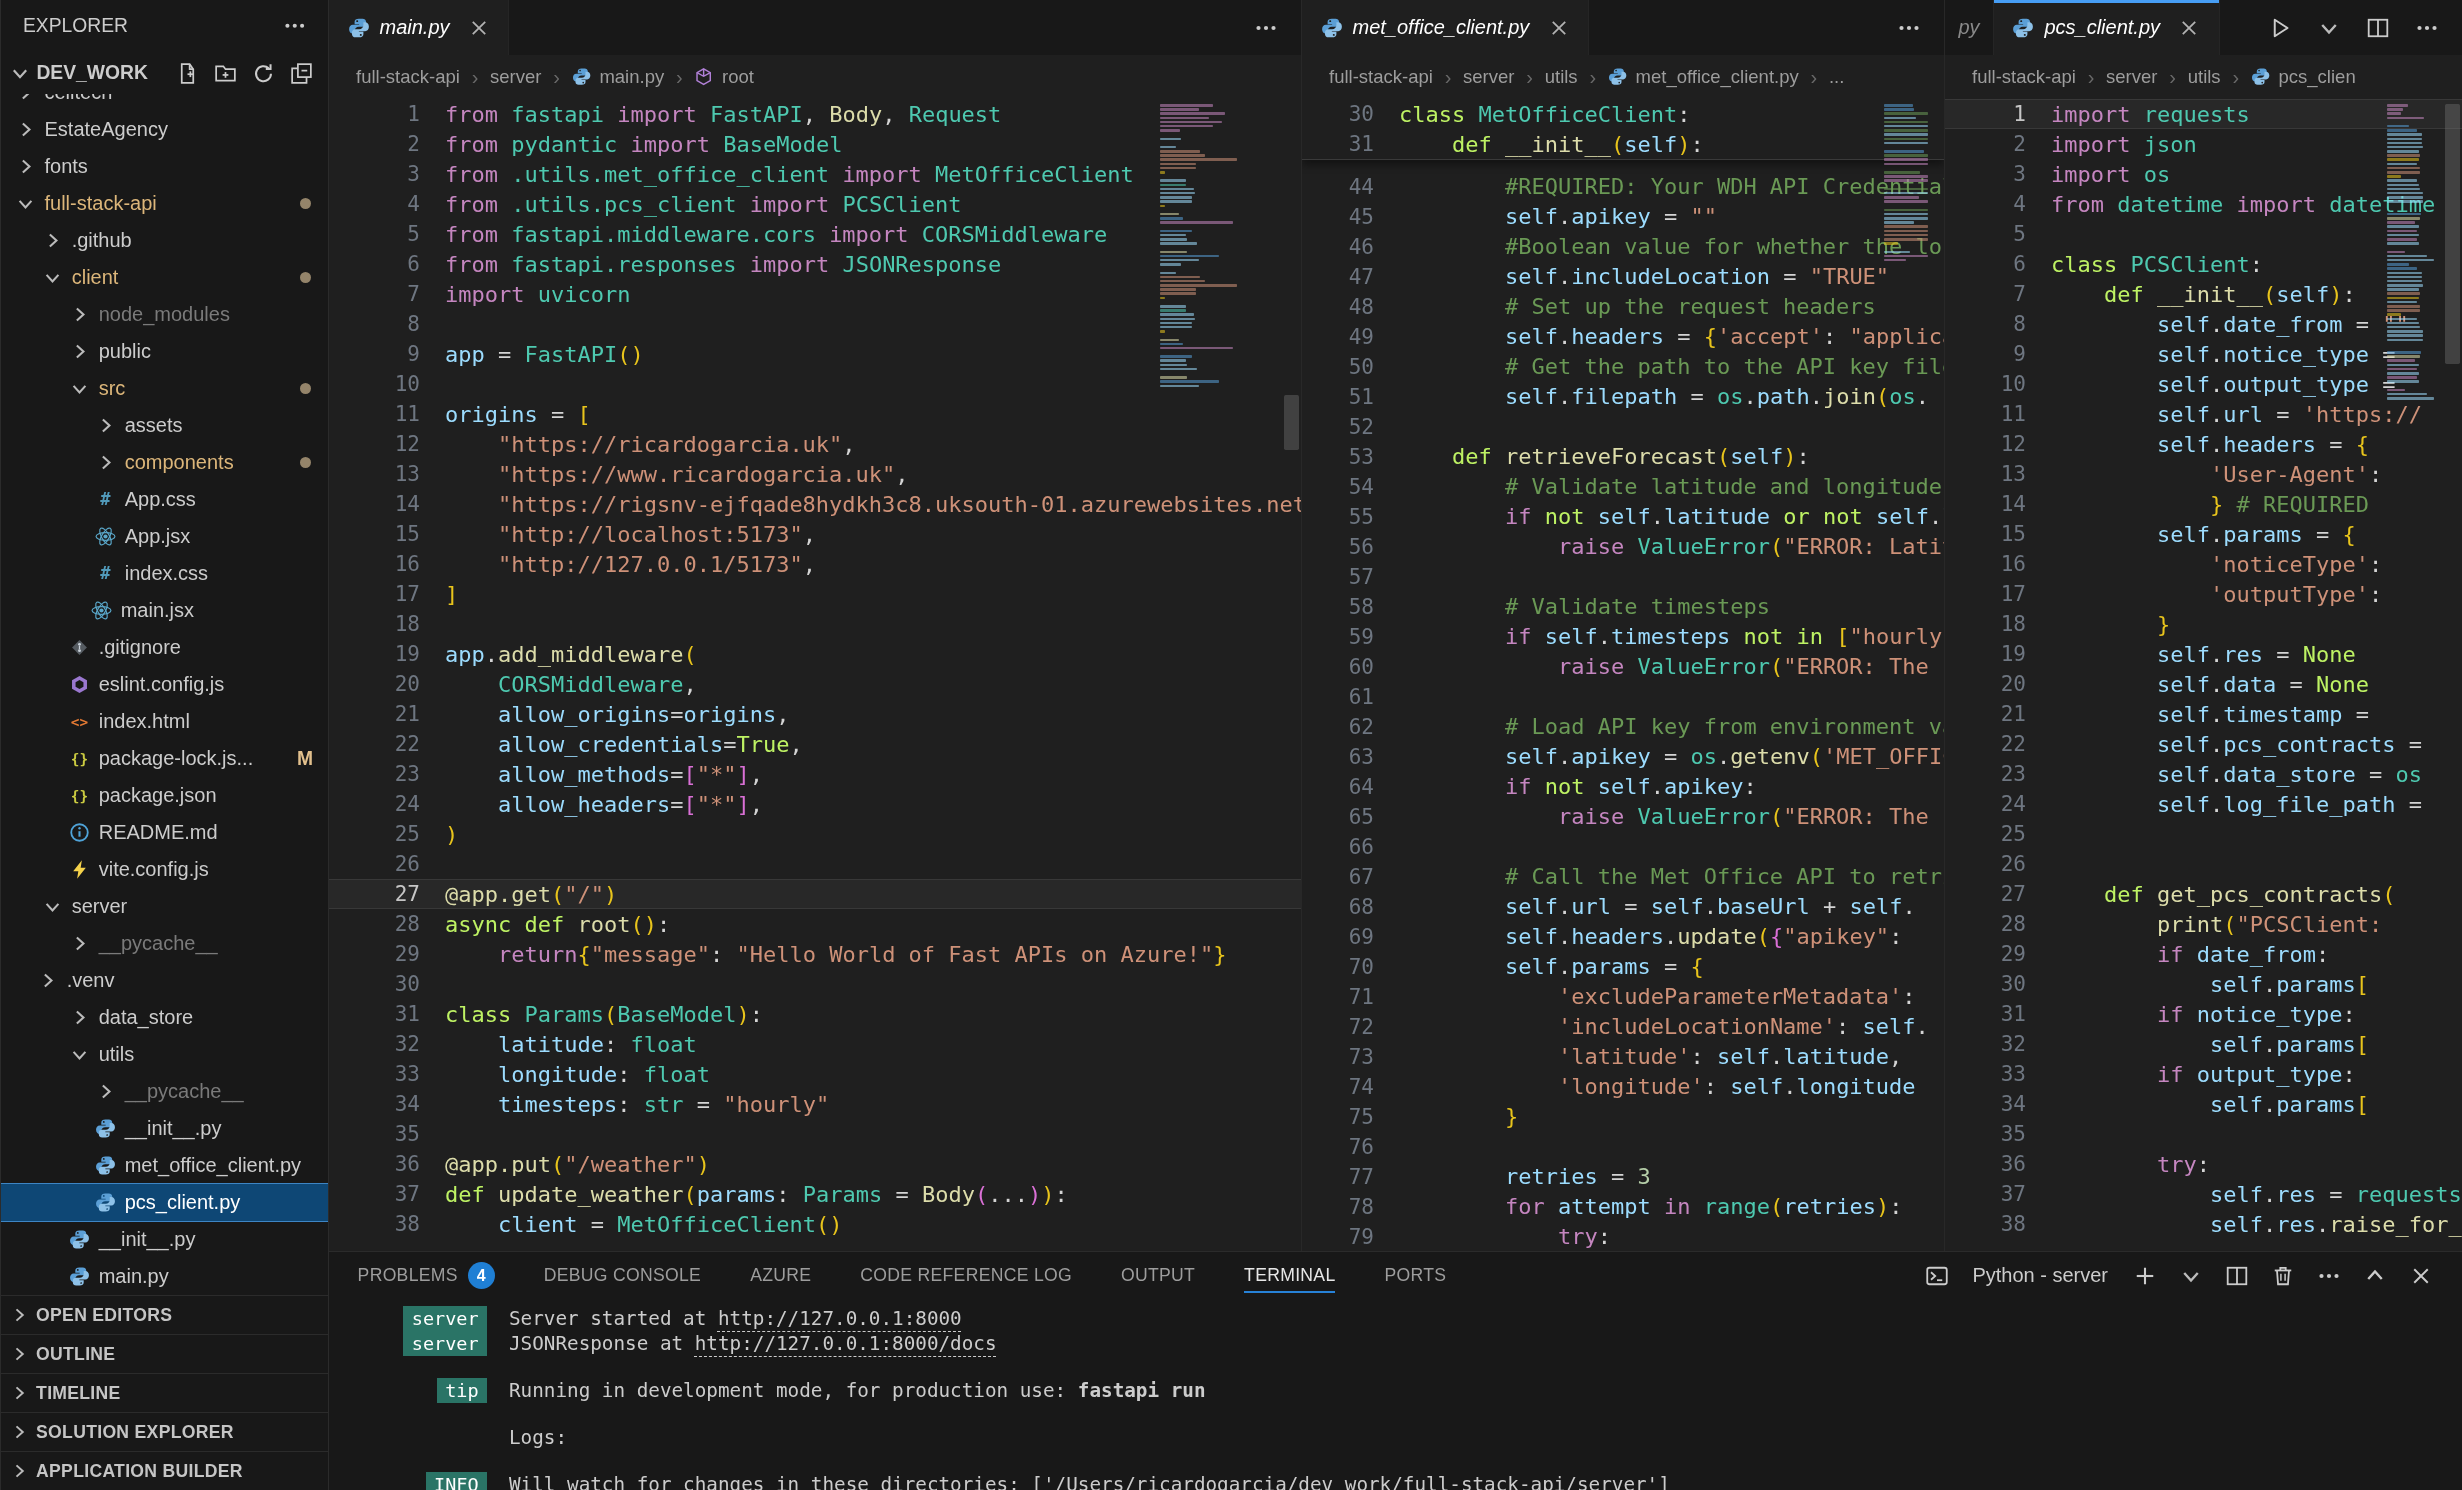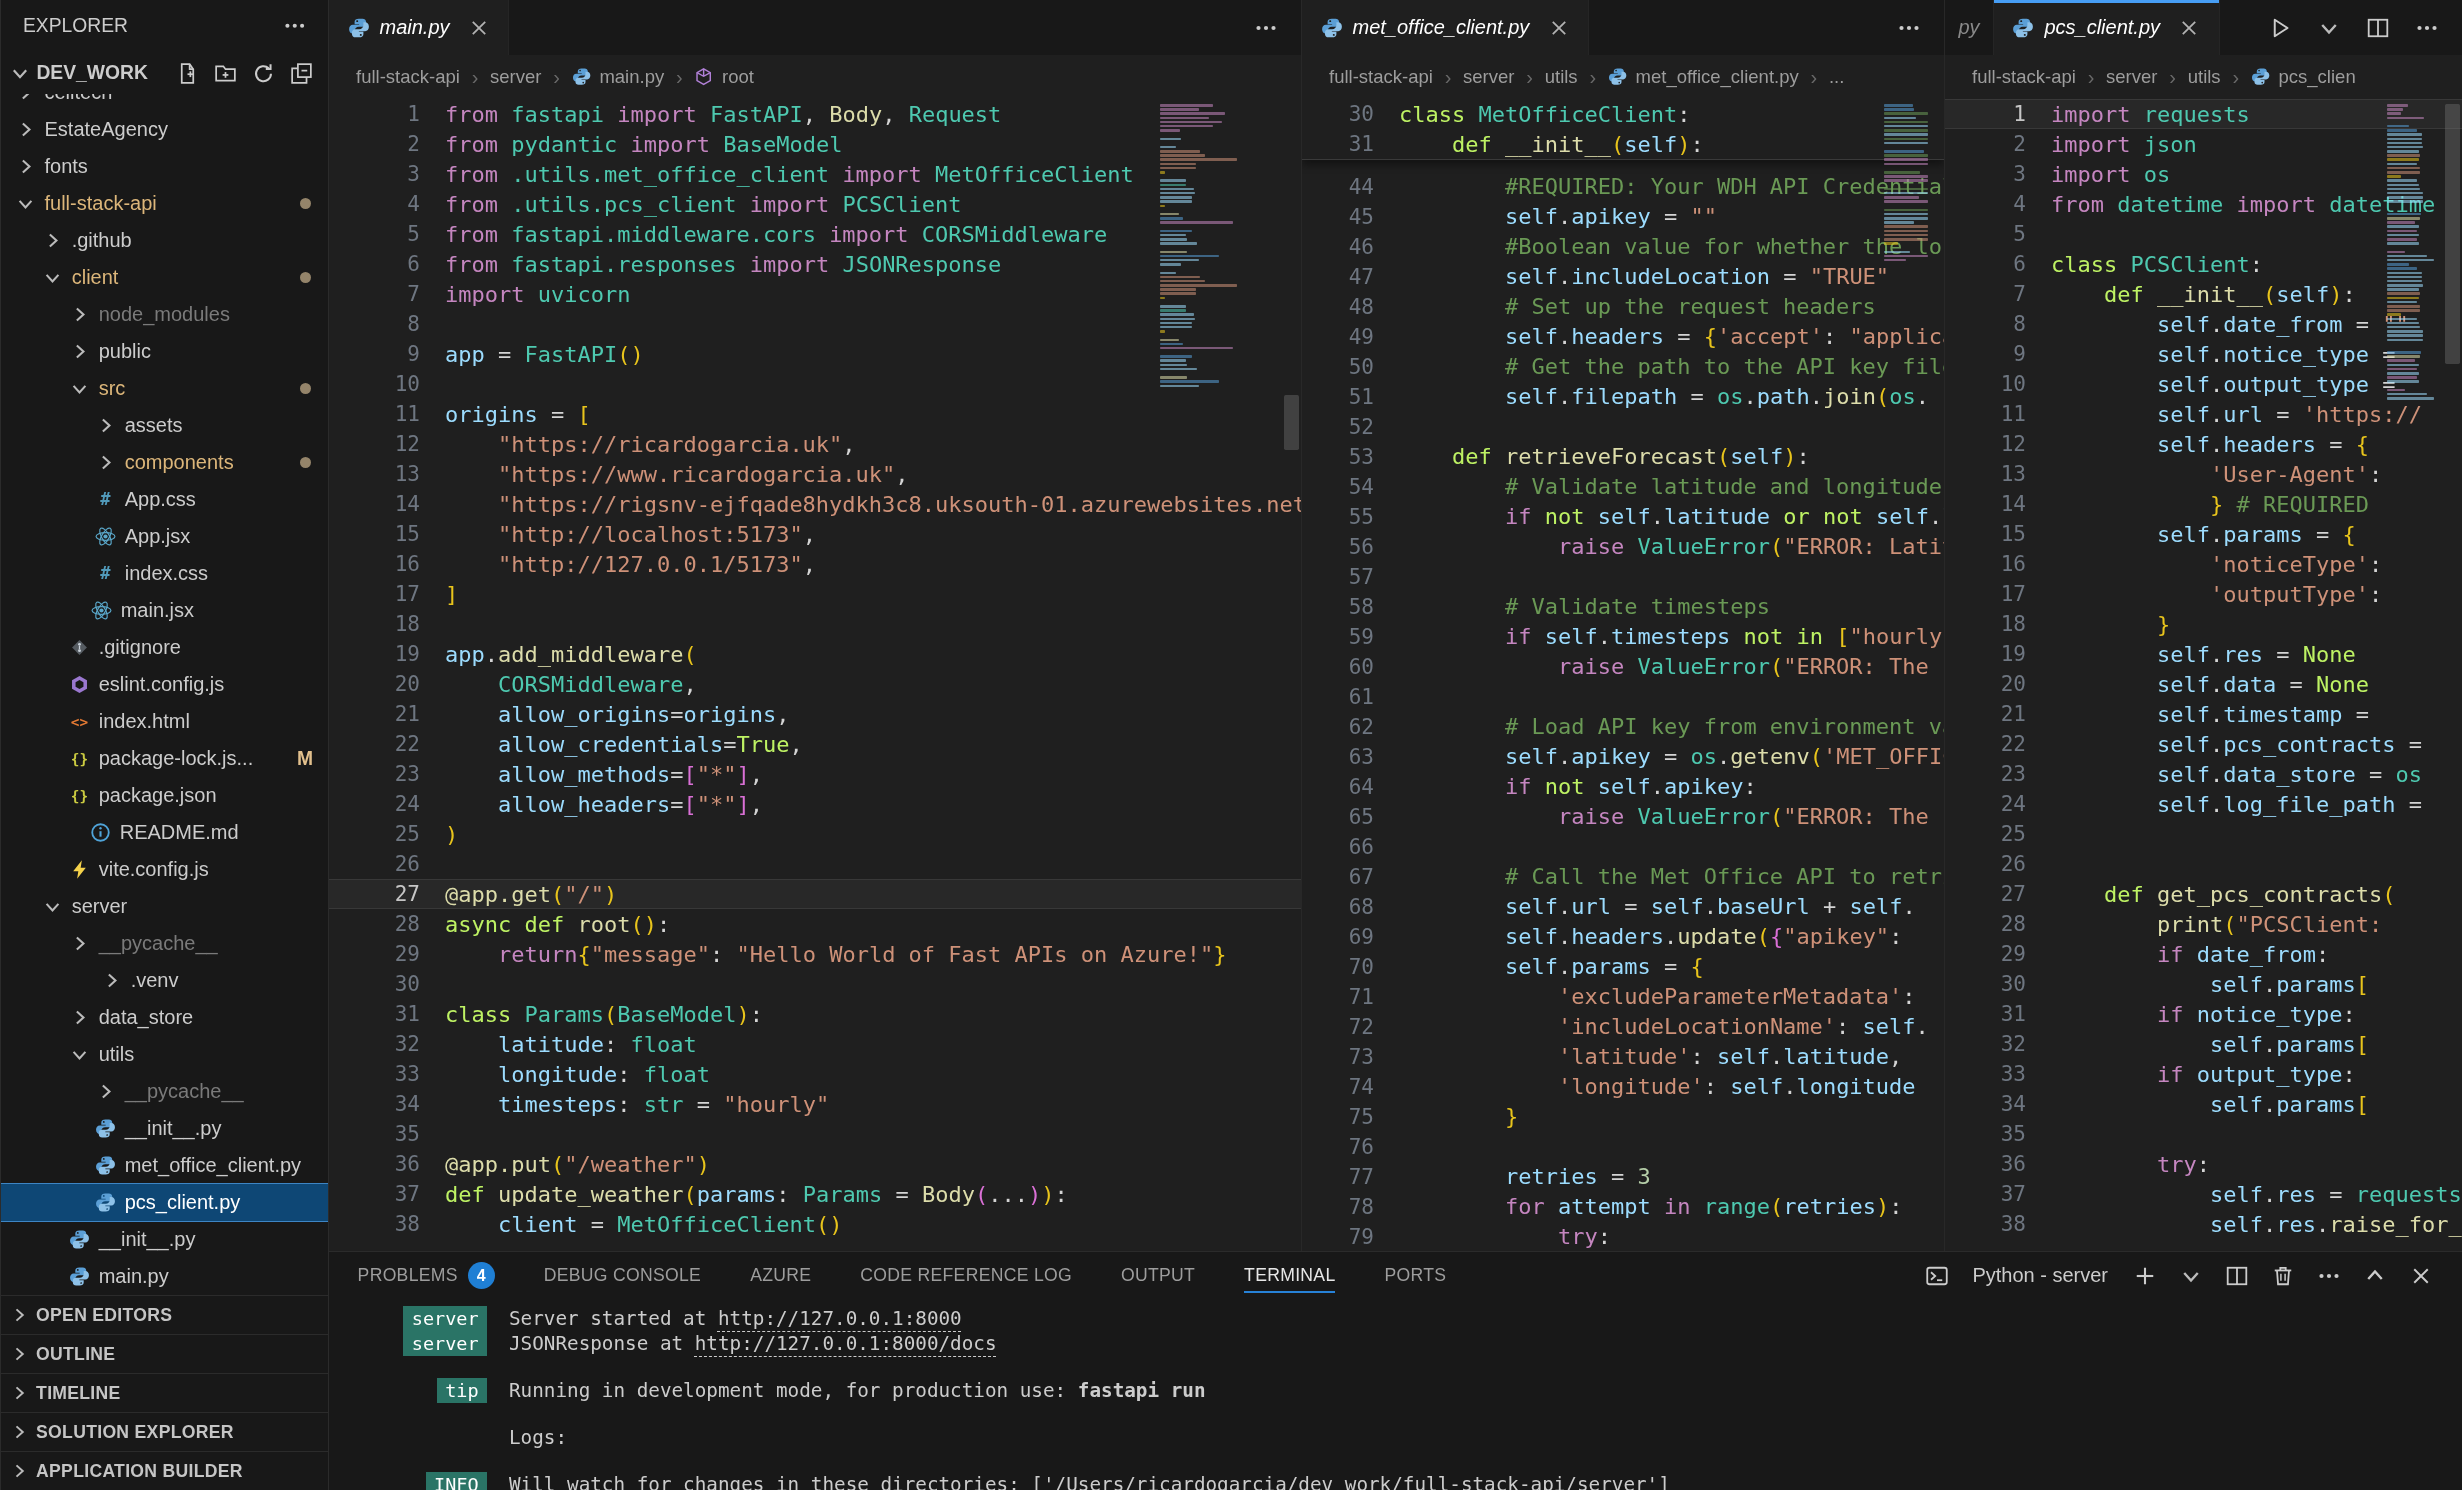--- a/index.html
+++ b/index.html
@@ -319,21 +319,21 @@
           <span class="gitm">M</span>
         </div>
         <div class="trow" style="padding-left:66px">
           <span class="icon">
             <svg viewBox="0 0 16 16" style="font-size:24px">
               <text x="8" y="12" font-size="11" font-weight="bold" fill="#cbcb41" text-anchor="middle" font-family="monospace">{}</text>
             </svg>
           </span>
           <span class="tname">package.json</span>
         </div>
-        <div class="trow" style="padding-left:87px">
+        <div class="trow" style="padding-left:66px">
           <span class="icon">
             <svg viewBox="0 0 16 16">
               <circle cx="8" cy="8" r="6.3" fill="none" stroke="#4fa3d8" stroke-width="1.4"></circle>
               <line x1="8" y1="7" x2="8" y2="11.2" stroke="#4fa3d8" stroke-width="1.6"></line>
               <circle cx="8" cy="4.8" r="0.9" fill="#4fa3d8"></circle>
             </svg>
           </span>
           <span class="tname">README.md</span>
         </div>
         <div class="trow" style="padding-left:66px">
@@ -353,21 +353,21 @@
           <span class="tname">server</span>
         </div>
         <div class="trow" style="padding-left:66px">
           <span class="icon">
             <svg viewBox="0 0 16 16">
               <polyline points="6,3.5 11,8 6,12.5" fill="none" stroke="#bbbbbb" stroke-width="1.6"></polyline>
             </svg>
           </span>
           <span class="tname dim">__pycache__</span>
         </div>
-        <div class="trow" style="padding-left:98px">
+        <div class="trow" style="padding-left:34px">
           <span class="icon">
             <svg viewBox="0 0 16 16">
               <polyline points="6,3.5 11,8 6,12.5" fill="none" stroke="#bbbbbb" stroke-width="1.6"></polyline>
             </svg>
           </span>
           <span class="tname">.venv</span>
         </div>
         <div class="trow" style="padding-left:66px">
           <span class="icon">
             <svg viewBox="0 0 16 16">

